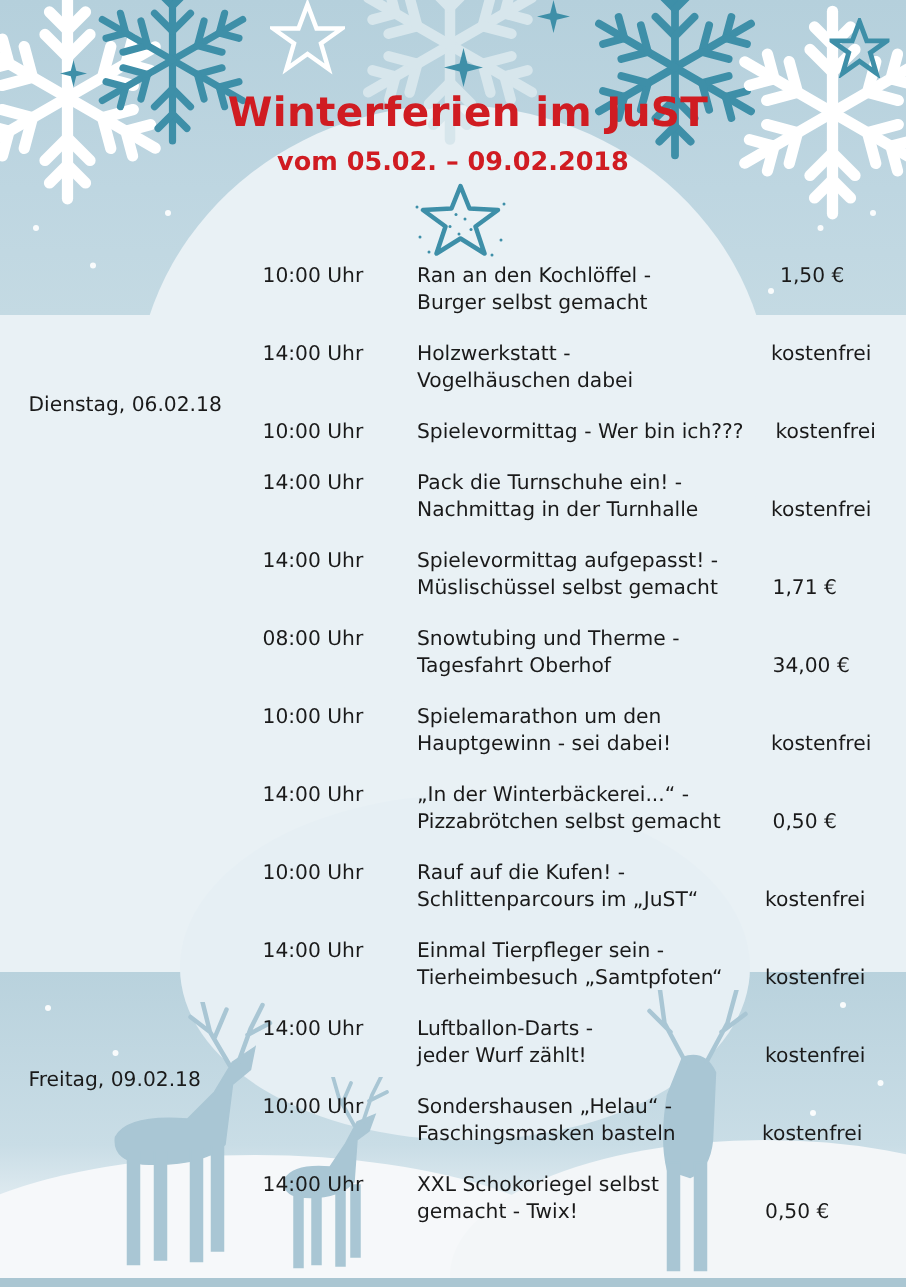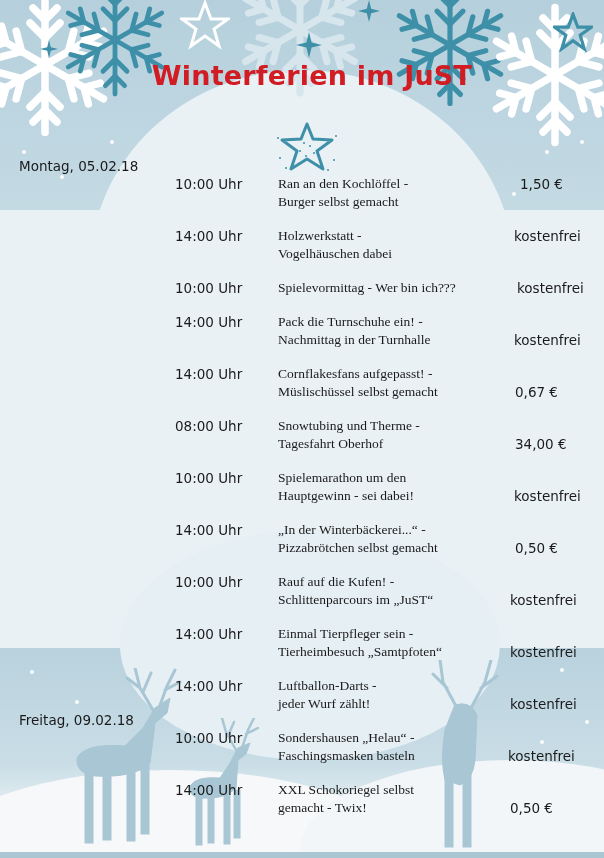--- a/index.html
+++ b/index.html
@@ -26,21 +26,21 @@
     font-family: "DejaVu Sans", sans-serif; font-weight: bold; font-size: 27px; color: #d01c22;
     letter-spacing: 0.2px; margin-left: 10px; }
   .subtitle { position: absolute; left: 0; top: 98px; width: 604px; text-align: center;
     font-family: "DejaVu Sans", sans-serif; font-weight: bold; font-size: 17px; color: #d01c22; }
   .star-icon { position: absolute; left: 276px; top: 118px; width: 62px; height: 58px; }
 
   .text { position: absolute; font-family: "DejaVu Sans", sans-serif; font-size: 13.5px; color: #1a1a1a;
     line-height: 18px; white-space: nowrap; }
   .day { left: 19px; }
   .time { left: 175px; }
-  .act { left: 278px; font-family: Liberation Serif, serif; }
+  .act { left: 278px; }
   .price { text-align: left; }
   .deer { position: absolute; }
 </style>
 </head>
 <body>
 
 <div class="poster">
 
   <div class="bg-top"></div>
   <div class="bg-mid"></div>
@@ -174,38 +174,39 @@
       <g fill="none" stroke-width="3">
         <path d="M42 48 L28 22 L25 0 M32 28 L18 14"></path>
         <path d="M56 48 L70 22 L76 0 M66 28 L82 16"></path>
       </g>
     </g>
   </svg>
 
   <div class="bottom-bar"></div>
 
   <div class="title">Winterferien im JuST</div>
+  <div class="subtitle">vom 05.02. – 09.02.2018</div>
   <svg class="star-icon" viewBox="0 0 62 58">
     <polygon points="31,6 37,21 56,22 41,33 47,51 31,41 15,51 21,33 6,22 25,21" fill="none" stroke="#3e8fa8" stroke-width="3" stroke-linejoin="round"></polygon>
     <g fill="#3e8fa8">
       <circle cx="28" cy="25" r="1"></circle>
         <circle cx="34" cy="28" r="1"></circle>
         <circle cx="24" cy="33" r="1"></circle>
         <circle cx="38" cy="35" r="1"></circle>
       <circle cx="30" cy="38" r="1"></circle>
         <circle cx="4" cy="40" r="1"></circle>
         <circle cx="58" cy="42" r="1"></circle>
         <circle cx="10" cy="50" r="1"></circle>
       <circle cx="52" cy="52" r="1"></circle>
         <circle cx="2" cy="20" r="1"></circle>
         <circle cx="60" cy="18" r="1"></circle>
     </g>
   </svg>
 
-  <div class="text day" style="top:157px">Montag, 05.02.18</div>
+  <div class="text day" style="top:261px">Dienstag, 06.02.18</div>
   <div class="text day" style="top:711px">Freitag, 09.02.18</div>
 
   <div>
     <div class="text time" style="top:175px">10:00 Uhr</div>
     <div class="text act" style="top:175px">Ran an den Kochlöffel -</div>
     <div class="text act" style="top:193px">Burger selbst gemacht</div>
     <div class="text price" style="top:175px;left:520px">1,50 €</div>
   </div>
   <div>
     <div class="text time" style="top:227px">14:00 Uhr</div>
@@ -219,23 +220,23 @@
     <div class="text price" style="top:279px;left:517px">kostenfrei</div>
   </div>
   <div>
     <div class="text time" style="top:313px">14:00 Uhr</div>
     <div class="text act" style="top:313px">Pack die Turnschuhe ein! -</div>
     <div class="text act" style="top:331px">Nachmittag in der Turnhalle</div>
     <div class="text price" style="top:331px;left:514px">kostenfrei</div>
   </div>
   <div>
     <div class="text time" style="top:365px">14:00 Uhr</div>
-    <div class="text act" style="top:365px">Cornflakesfans aufgepasst! -</div>
+    <div class="text act" style="top:365px">Spielevormittag aufgepasst! -</div>
     <div class="text act" style="top:383px">Müslischüssel selbst gemacht</div>
-    <div class="text price" style="top:383px;left:515px">0,67 €</div>
+    <div class="text price" style="top:383px;left:515px">1,71 €</div>
   </div>
   <div>
     <div class="text time" style="top:417px">08:00 Uhr</div>
     <div class="text act" style="top:417px">Snowtubing und Therme -</div>
     <div class="text act" style="top:435px">Tagesfahrt Oberhof</div>
     <div class="text price" style="top:435px;left:515px">34,00 €</div>
   </div>
   <div>
     <div class="text time" style="top:469px">10:00 Uhr</div>
     <div class="text act" style="top:469px">Spielemarathon um den</div>

